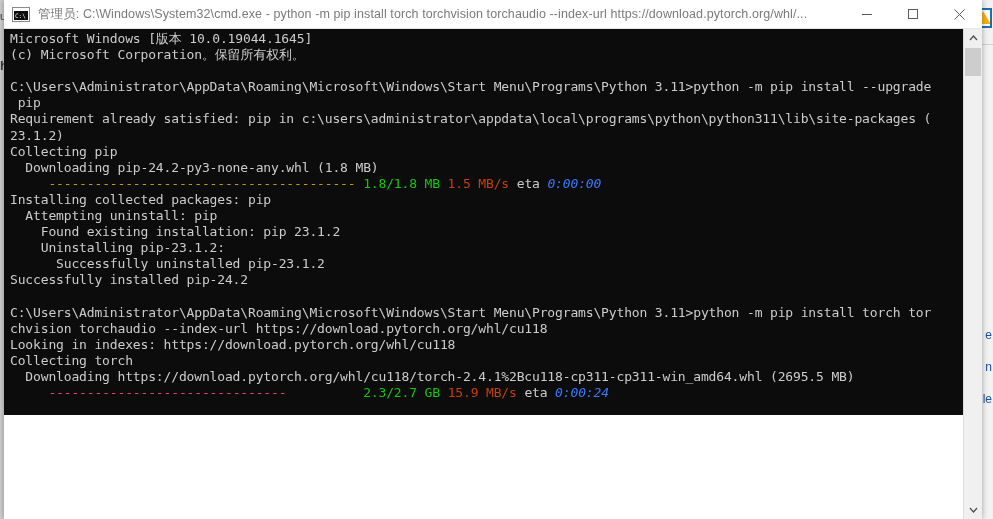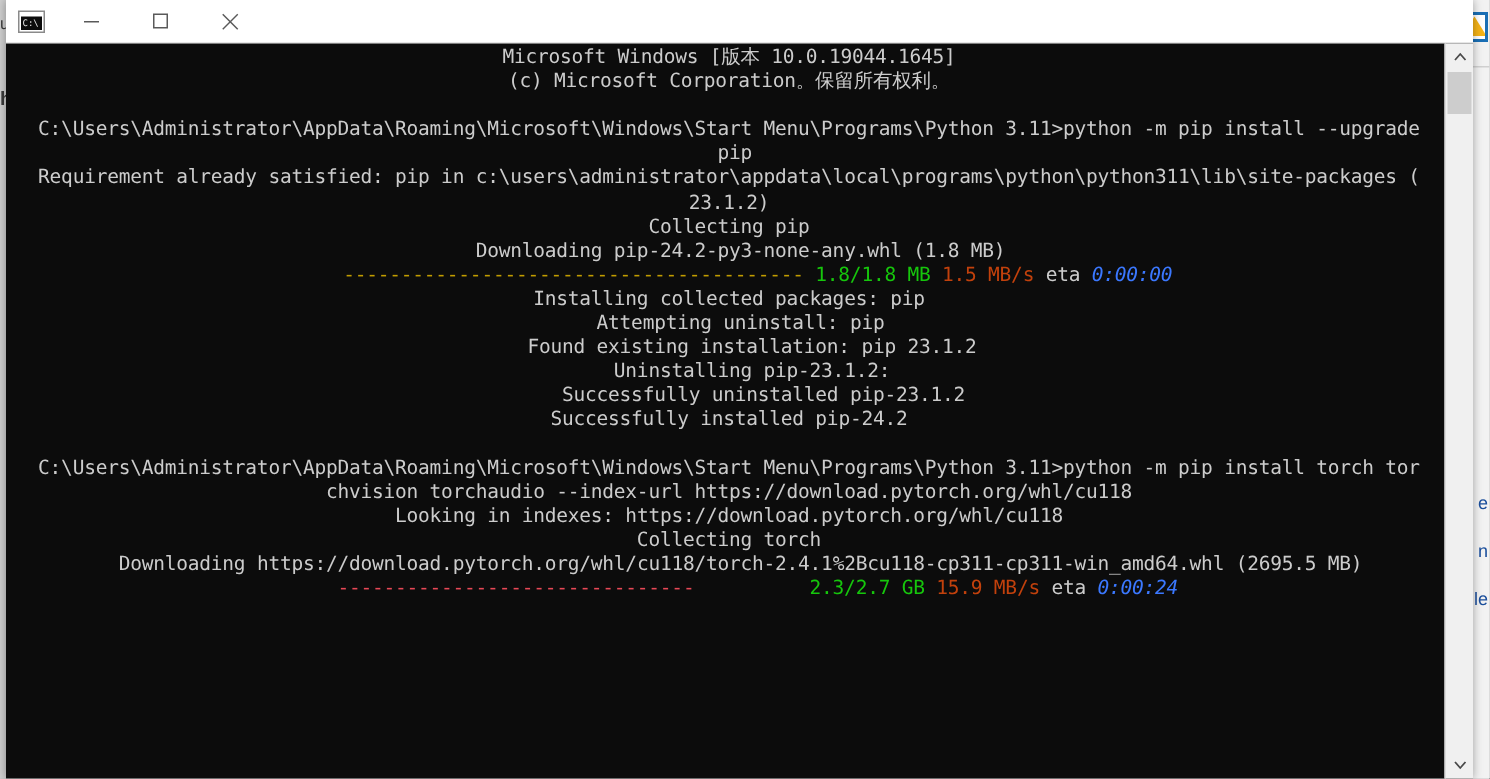--- a/index.html
+++ b/index.html
@@ -144,25 +144,24 @@
     position: relative;
   }
   .win-btn svg { display: block; }
 
   
   #console-body {
     position: absolute;
     left: 0;
     top: 29px;
     width: 978px;
-    height: 490px;
+    height: 386px;
     background: #0c0c0c;
     box-sizing: border-box;
     overflow: hidden;
-    text-align: center;
   }
   #console-text {
     position: absolute;
     left: 6px;
     top: 2px;
     right: 20px;
     font-family: "DejaVu Sans Mono", monospace;
     font-size: 13px;
     line-height: 16.1px;
     color: #cccccc;
@@ -232,20 +231,21 @@
 
 <div id="console-window">
 
   <div id="title-bar">
 
     <div id="app-icon">
       <span class="ico-bar"></span>
       <span class="ico-inner">C:\</span>
     </div>
 
+    <div id="title-text">管理员: C:\Windows\System32\cmd.exe - python  -m pip install torch torchvision torchaudio --index-url https://download.pytorch.org/whl/...</div>
 
     <div class="win-btn">
       <svg width="12" height="12" viewBox="0 0 12 12">
         <line x1="1" y1="6.5" x2="11" y2="6.5" stroke="#5a5a5a" stroke-width="1"></line>
       </svg>
     </div>
     <div class="win-btn">
       <svg width="12" height="12" viewBox="0 0 12 12">
         <rect x="1.5" y="1.5" width="9" height="9" fill="none" stroke="#5a5a5a" stroke-width="1"></rect>
       </svg>

